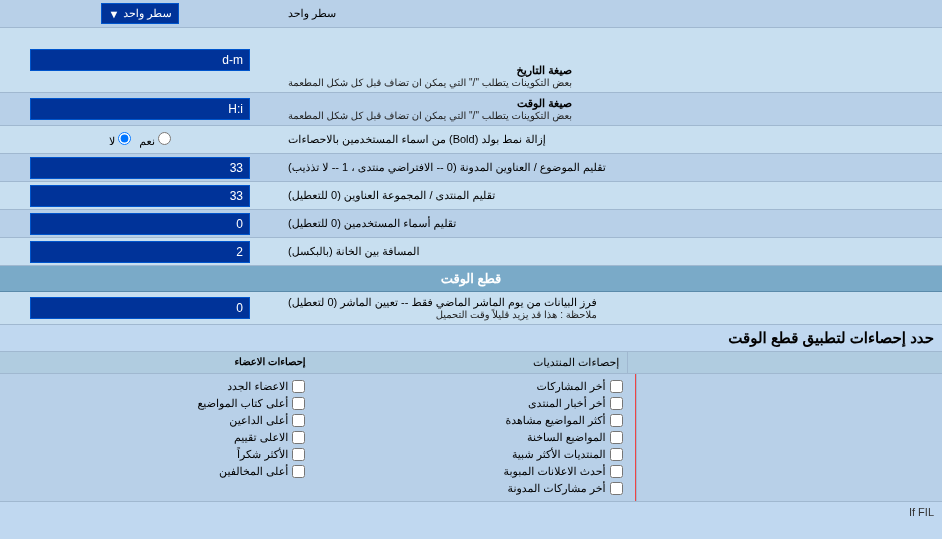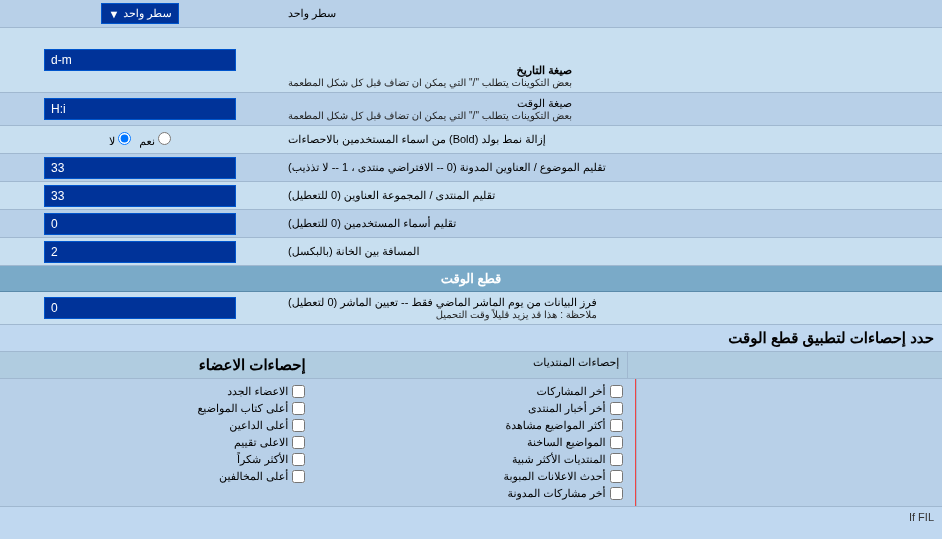--- a/index.html
+++ b/index.html
@@ -49,22 +49,22 @@
       justify-content: center;
       padding: 2px 4px;
     }
 
     .input-field {
       background: #003399;
       color: #fff;
       border: 1px solid #0055cc;
       padding: 3px 6px;
       font-size: 12px;
-      text-align: left;
-      width: 192px;
+      text-align: right;
+      width: 220px;
       direction: ltr;
     }
 
     .dropdown-btn {
       background: #003399;
       color: #fff;
       border: 1px solid #0055cc;
       padding: 3px 6px;
       font-size: 11px;
       cursor: pointer;
@@ -138,21 +138,21 @@
       </div>
     </div>
     <div class="input-cell">
       <input type="text" class="input-field" value="d-m" style="">
     </div>
   </div>
 
   <div class="row">
     <div class="label-cell">
       <div style="text-align:right;">
-        <div style="font-weight:normal;">صيغة الوقت</div>
+        <div style="font-weight:bold;">صيغة الوقت</div>
         <div class="small-note">بعض التكوينات يتطلب "/" التي يمكن ان تضاف قبل كل شكل المطعمة</div>
       </div>
     </div>
     <div class="input-cell">
       <input type="text" class="input-field" value="H:i" style="">
     </div>
   </div>
 
   <div class="row">
     <div class="label-cell">
@@ -228,21 +228,21 @@
       <div style="flex:1; padding:4px 8px; font-size:15px; text-align:right; font-weight:bold;">
         <span>حدد إحصاءات لتطبيق قطع الوقت</span>
       </div>
     </div>
 
     <div style="display:flex; background:#b0cce0; border-bottom:1px solid #a0b8d0;">
       <div style="flex:1; padding:4px 8px; text-align:right; font-size:11px;"></div>
       <div style="flex:1; padding:4px 8px; text-align:right; font-size:11px; font-weight:normal; border-right:1px solid #a0b8d0;">
         <span>إحصاءات المنتديات</span>
       </div>
-      <div style="flex:1; padding:4px 8px; text-align:right; font-size:15px; font-weight:bold;">
+      <div style="flex:1; padding:4px 8px; text-align:right; font-size:10px; font-weight:bold;">
         <span>إحصاءات الاعضاء</span>
       </div>
     </div>
 
     <div style="display:flex; background:#b8d0e8; min-height:120px;">
 
       <div style="flex:1; border-left:1px solid #a0b8d0;"></div>
 
       <div style="flex:1; padding:4px 8px; border-right:1px solid #ef4444;">
         <div class="checkbox-item">

